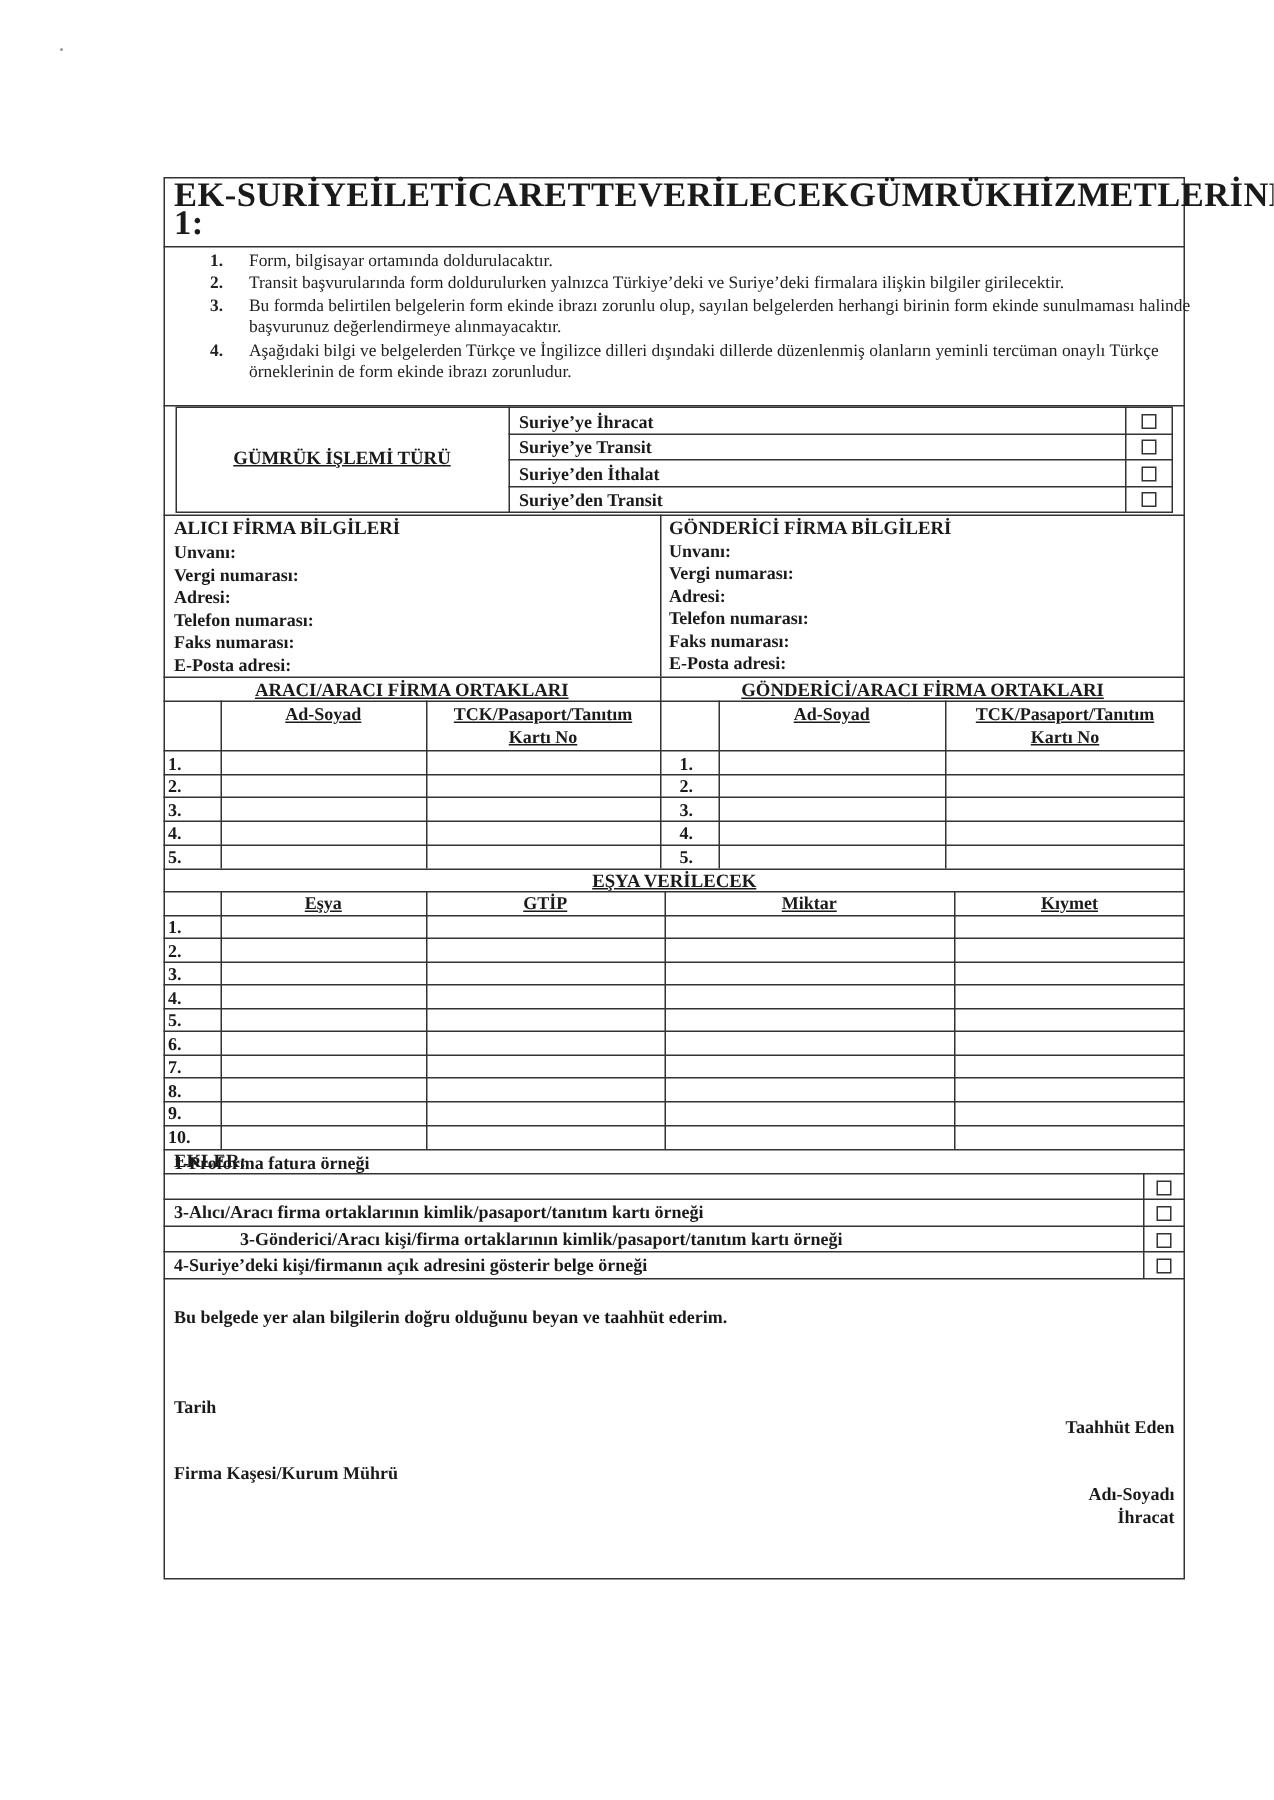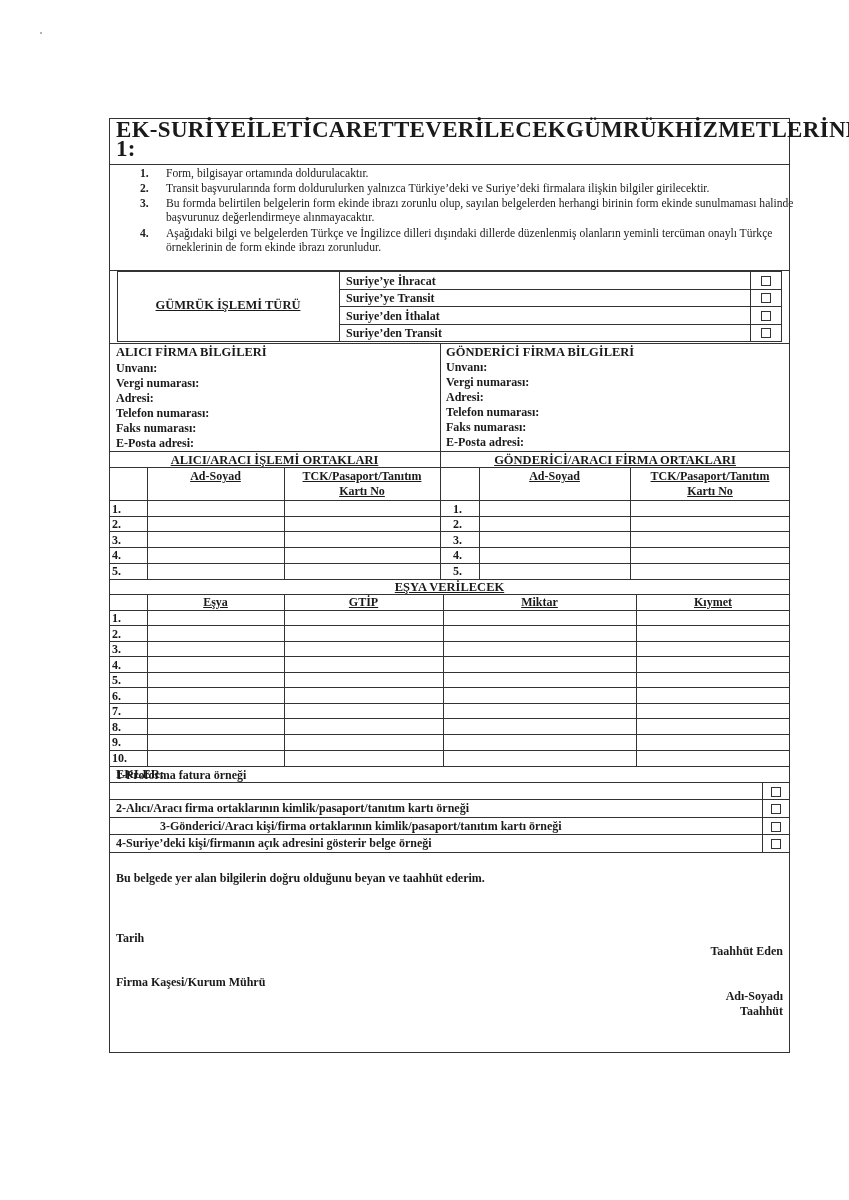--- a/index.html
+++ b/index.html
@@ -93,21 +93,21 @@
 <div class="lbl" style="left:446px;top:360px;">Unvanı:</div>
 <div class="lbl" style="left:446px;top:375px;">Vergi numarası:</div>
 <div class="lbl" style="left:446px;top:390px;">Adresi:</div>
 <div class="lbl" style="left:446px;top:405px;">Telefon numarası:</div>
 <div class="lbl" style="left:446px;top:420px;">Faks numarası:</div>
 <div class="lbl" style="left:446px;top:435px;">E-Posta adresi:</div>
 
 <div class="hline" style="left:109px;top:451px;width:681px;"></div>
 
 <div class="vline" style="left:440px;top:451px;height:128px;"></div>
-<div class="lbl center" style="left:109px;top:453px;width:331px;font-size:12.5px;">ALICI/ARACI İŞLEMİ ORTAKLARI</div>
+<div class="lbl center" style="left:109px;top:453px;width:331px;font-size:12.5px;">ARACI/ARACI FİRMA ORTAKLARI</div>
 <div class="lbl center" style="left:440px;top:453px;width:350px;font-size:12.5px;">GÖNDERİCİ/ARACI FİRMA ORTAKLARI</div>
 <div class="hline" style="left:109px;top:467px;width:681px;"></div>
 
 <div class="vline" style="left:147px;top:467px;height:112px;"></div>
 <div class="vline" style="left:284px;top:467px;height:112px;"></div>
 <div class="vline" style="left:479px;top:467px;height:112px;"></div>
 <div class="vline" style="left:630px;top:467px;height:112px;"></div>
 
 <div class="lbl center" style="left:147px;top:469px;width:137px;">Ad-Soyad</div>
 <div class="lbl center" style="left:284px;top:469px;width:156px;line-height:15px;">
@@ -178,26 +178,26 @@
 
 <div class="lbl" style="left:116px;top:767px;font-size:12.5px;">EKLER:</div>
 <div class="hline" style="left:109px;top:782px;width:681px;"></div>
 <div class="hline" style="left:109px;top:799px;width:681px;"></div>
 <div class="hline" style="left:109px;top:817px;width:681px;"></div>
 <div class="hline" style="left:109px;top:834px;width:681px;"></div>
 <div class="hline" style="left:109px;top:852px;width:681px;"></div>
 <div class="vline" style="left:762px;top:782px;height:70px;"></div>
 
 <div class="lbl" style="left:116px;top:768px;">1-Proforma fatura örneği</div>
-<div class="lbl" style="left:116px;top:801px;">2-Alıcı/Aracı firma ortaklarının kimlik/pasaport/tanıtım kartı örneği</div>
+<div class="lbl" style="left:116px;top:801px;">3-Alıcı/Aracı firma ortaklarının kimlik/pasaport/tanıtım kartı örneği</div>
 <div class="lbl" style="left:116px;top:819px;margin-left:44px;">3-Gönderici/Aracı kişi/firma ortaklarının kimlik/pasaport/tanıtım kartı örneği</div>
 <div class="lbl" style="left:116px;top:836px;">4-Suriye’deki kişi/firmanın açık adresini gösterir belge örneği</div>
 <div class="cbox" style="left:771px;top:787px;"></div>
 <div class="cbox" style="left:771px;top:804px;"></div>
 <div class="cbox" style="left:771px;top:822px;"></div>
 <div class="cbox" style="left:771px;top:839px;"></div>
 
 <div class="lbl" style="left:116px;top:871px;">Bu belgede yer alan bilgilerin doğru olduğunu beyan ve taahhüt ederim.</div>
 <div class="lbl" style="left:116px;top:931px;">Tarih</div>
 <div class="lbl" style="left:116px;top:975px;">Firma Kaşesi/Kurum Mührü</div>
 <div class="lbl" style="right:66px;top:944px;text-align:right;">Taahhüt Eden</div>
 <div class="lbl" style="right:66px;top:989px;text-align:right;">Adı-Soyadı</div>
-<div class="lbl" style="right:66px;top:1004px;text-align:right;">Taahhüt</div>
+<div class="lbl" style="right:66px;top:1004px;text-align:right;">İhracat</div>
 
 </body></html>

